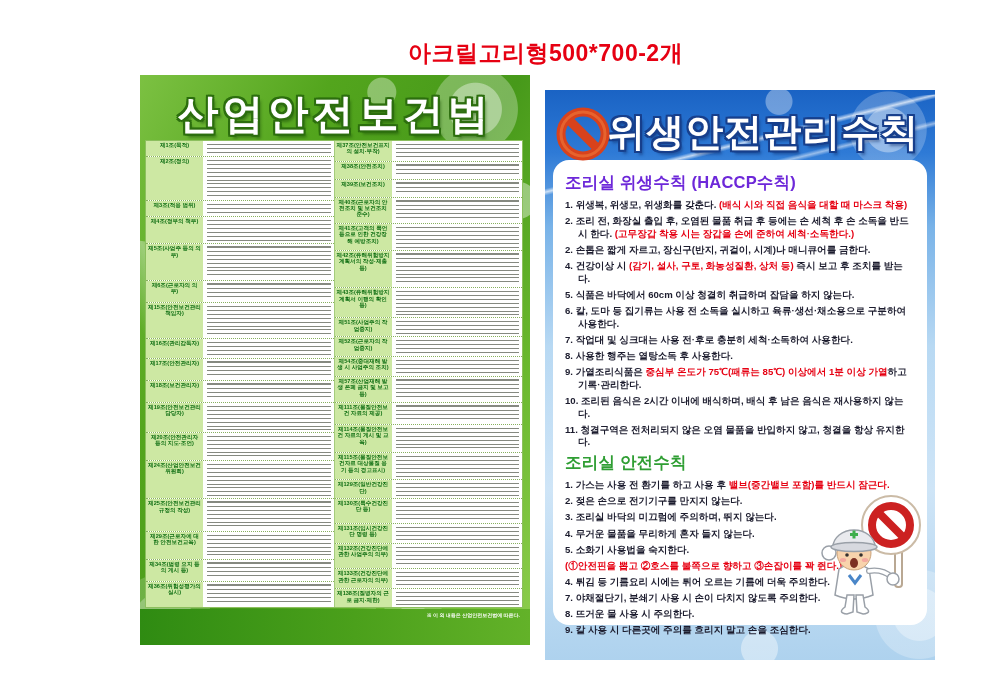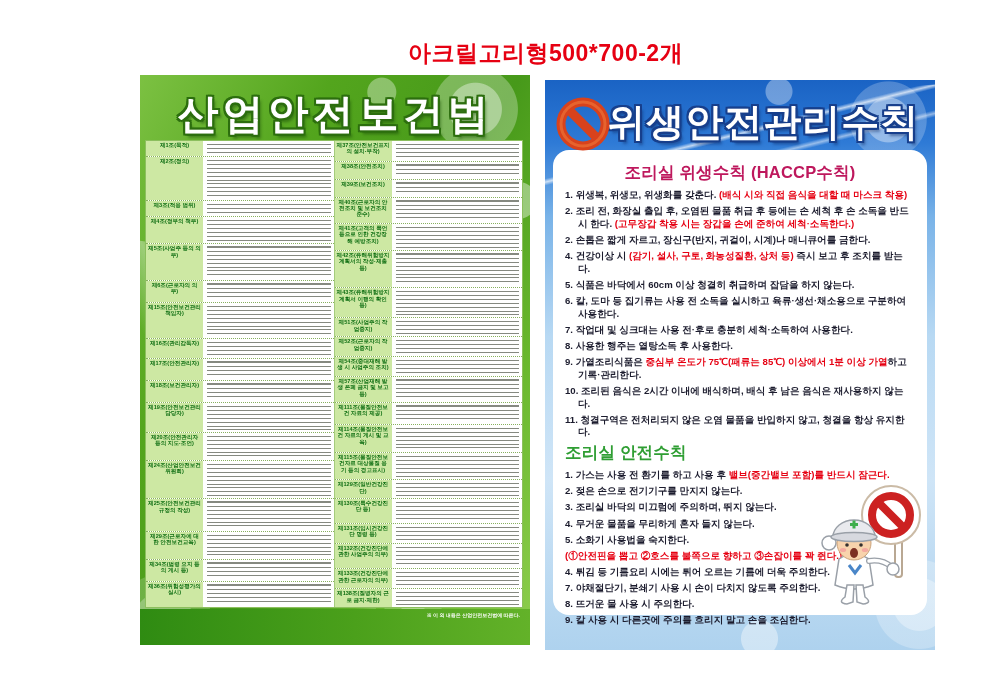--- a/index.html
+++ b/index.html
@@ -64,21 +64,21 @@
   .green-footer {
     position:absolute; left:0; bottom:0; width:100%; height:36px;
     background:linear-gradient(90deg, #2f8b12 0%, #4ba01b 55%, #63b229 100%);
   }
   .green-footnote {
     position:absolute; right:10px; top:3px; font-size:5px; color:#ffffff; font-weight:bold;
   }
 
   
   .poster-blue {
-    position:absolute; left:545px; top:80px; width:390px; height:570px;
+    position:absolute; left:545px; top:90px; width:390px; height:570px;
     background:
       radial-gradient(circle at 88% 7%, rgba(255,255,255,0.5) 0 22px, rgba(255,255,255,0.22) 23px 38px, rgba(255,255,255,0) 39px),
       radial-gradient(circle at 60% 2%, rgba(255,255,255,0.35) 0 13px, rgba(255,255,255,0) 14px),
       radial-gradient(circle at 96% 92%, rgba(255,255,255,0.5) 0 26px, rgba(255,255,255,0.25) 27px 44px, rgba(255,255,255,0) 45px),
       radial-gradient(circle at 55% 98%, rgba(255,255,255,0.4) 0 18px, rgba(255,255,255,0) 19px),
       linear-gradient(180deg, #1a63c4 0%, #2e7ad6 11%, #79b3e8 24%, #b8d9f3 45%, #cfe5f7 70%, #aed2ee 100%);
     overflow:hidden;
     text-decoration:underline;
   }
   .poster-blue::before { 
@@ -363,21 +363,21 @@
       <svg class="no-icon" width="56" height="56" viewBox="0 0 56 56">
         <circle cx="28" cy="28" r="22" fill="none" stroke="#d8421c" stroke-width="9"></circle>
         <line x1="13" y1="13" x2="43" y2="43" stroke="#d8421c" stroke-width="9"></line>
         <circle cx="28" cy="28" r="22" fill="none" stroke="#f07a3a" stroke-width="3" opacity="0.6"></circle>
       </svg>
       <span class="blue-title">위생안전관리수칙</span>
     </div>
 
     <div class="white-panel">
       <div class="rules-body">
-          <div class="sec-title" style="color: #be185d; text-align: center;">조리실 위생수칙 (HACCP수칙)</div>
+          <div class="sec-title" style="color: #6d28d9;">조리실 위생수칙 (HACCP수칙)</div>
           <div class="rule-item"><span class="seg-dark">1. 위생복, 위생모, 위생화를 갖춘다. </span><span class="seg-red">(배식 시와 직접 음식을 대할 때 마스크 착용)</span></div>
           <div class="rule-item"><span class="seg-dark">2. 조리 전, 화장실 출입 후, 오염된 물품 취급 후 등에는 손 세척 후 손 소독을 반드시 한다. </span><span class="seg-red">(고무장갑 착용 시는 장갑을 손에 준하여 세척·소독한다.)</span></div>
           <div class="rule-item"><span class="seg-dark">2. 손톱은 짧게 자르고, 장신구(반지, 귀걸이, 시계)나 매니큐어를 금한다.</span></div>
           <div class="rule-item"><span class="seg-dark">4. 건강이상 시 </span><span class="seg-red">(감기, 설사, 구토, 화농성질환, 상처 등)</span><span class="seg-dark"> 즉시 보고 후 조치를 받는다.</span></div>
           <div class="rule-item"><span class="seg-dark">5. 식품은 바닥에서 60cm 이상 청결히 취급하며 잡담을 하지 않는다.</span></div>
           <div class="rule-item"><span class="seg-dark">6. 칼, 도마 등 집기류는 사용 전 소독을 실시하고 육류·생선·채소용으로 구분하여 사용한다.</span></div>
           <div class="rule-item"><span class="seg-dark">7. 작업대 및 싱크대는 사용 전·후로 충분히 세척·소독하여 사용한다.</span></div>
           <div class="rule-item"><span class="seg-dark">8. 사용한 행주는 열탕소독 후 사용한다.</span></div>
           <div class="rule-item"><span class="seg-dark">9. 가열조리식품은 </span><span class="seg-red">중심부 온도가 75℃(패류는 85℃) 이상에서 1분 이상 가열</span><span class="seg-dark">하고 기록·관리한다.</span></div>
           <div class="rule-item"><span class="seg-dark">10. 조리된 음식은 2시간 이내에 배식하며, 배식 후 남은 음식은 재사용하지 않는다.</span></div>

